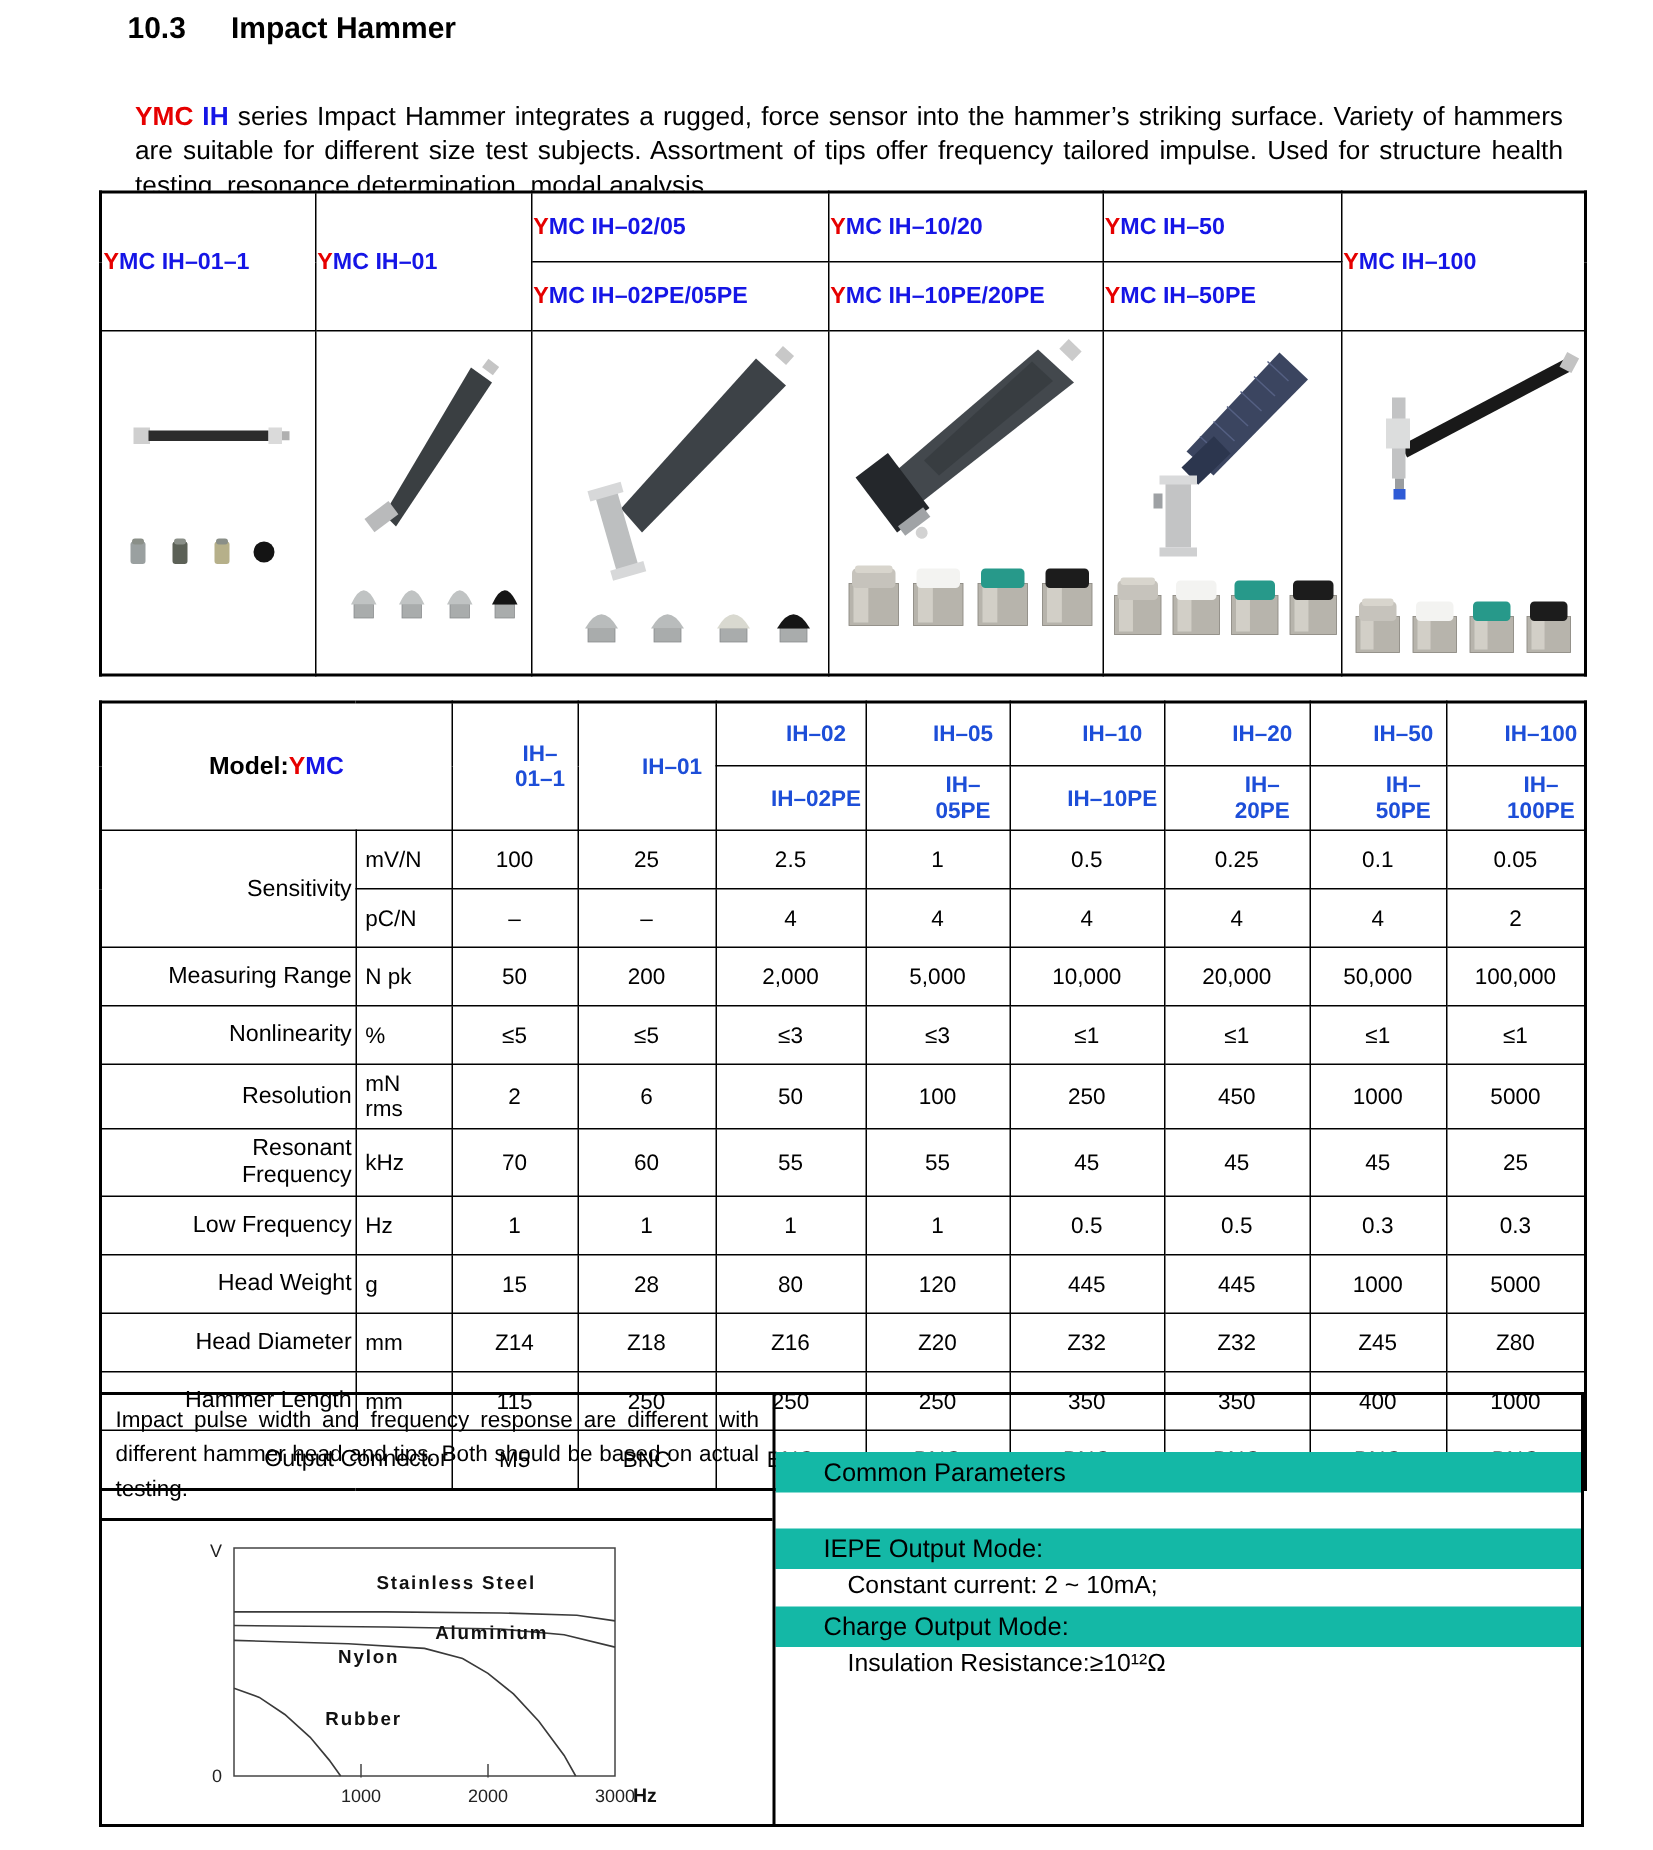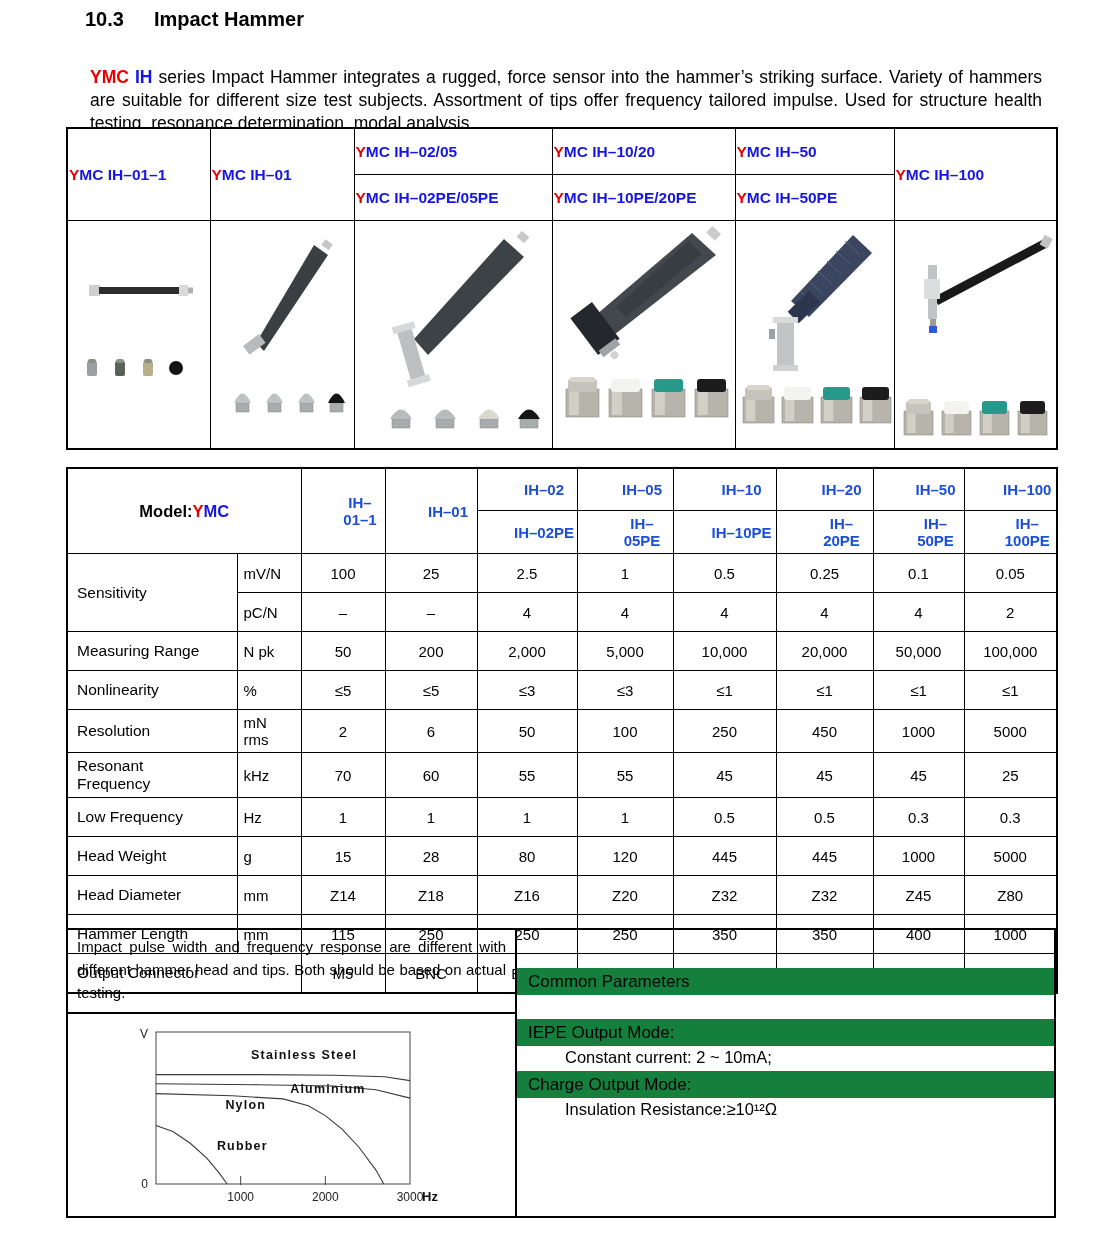--- a/index.html
+++ b/index.html
@@ -19,33 +19,33 @@
   .ptable{top:127px;}
   .stable{top:467px;}
   .ptable td,.stable td{border:1px solid #000;overflow:hidden;}
 
   .ptable td.mh{height:43px;vertical-align:middle;font-size:15.5px;font-weight:bold;}
   .ptable td.imgcell{height:225px;padding:0;text-align:center;vertical-align:middle;}
 
   .stable td{font-size:15px;text-align:center;vertical-align:middle;padding:4px 2px;height:30px;}
   .stable td.hdr{color:#1d4ed8;font-weight:bold;height:33px;font-size:15px;padding-left:36px;}
   .stable td.model-cell{font-size:16.5px;font-weight:bold;text-align:center;}
-  .stable td.lab{text-align:left;padding-left:9px;font-size:15.5px;white-space:pre-line;}
+  .stable td.lab{text-align:right;padding-left:9px;font-size:15.5px;white-space:pre-line;}
   .stable td.unit{text-align:left;padding-left:6px;font-size:15px;white-space:pre-line;}
 
   .bottombox{position:absolute;left:66px;top:928px;width:990px;height:290px;border:2px solid #000;display:flex;box-sizing:border-box;}
   .leftpane{width:449px;border-right:2px solid #000;position:relative;box-sizing:border-box;flex:none;}
   .note{border-bottom:2px solid #000;padding:5px 9px 8px 9px;font-size:15px;line-height:23px;text-align:justify;}
   #chart{display:block;margin-top:2px;}
   .tick{font-size:12px;fill:#222;}
   .axis{font-size:13px;font-weight:bold;fill:#111;}
   .series-label{font-size:12.5px;font-weight:bold;fill:#111;letter-spacing:1.2px;}
 
   .rightpane{flex:1;padding-top:38px;font-size:17px;}
-  .graybar{background:#15803d;height:27px;line-height:27px;padding-left:11px;}
+  .graybar{background:#14b8a6;height:27px;line-height:27px;padding-left:32px;}
   .bar-iepe{margin-top:24px;}
   .pline{padding-left:48px;line-height:22.5px;font-size:16.5px;}
   .bar-charge{margin-top:2px;}
 </style>
 </head>
 <body>
 
 <div class="page">
 
   <div class="title-row">

